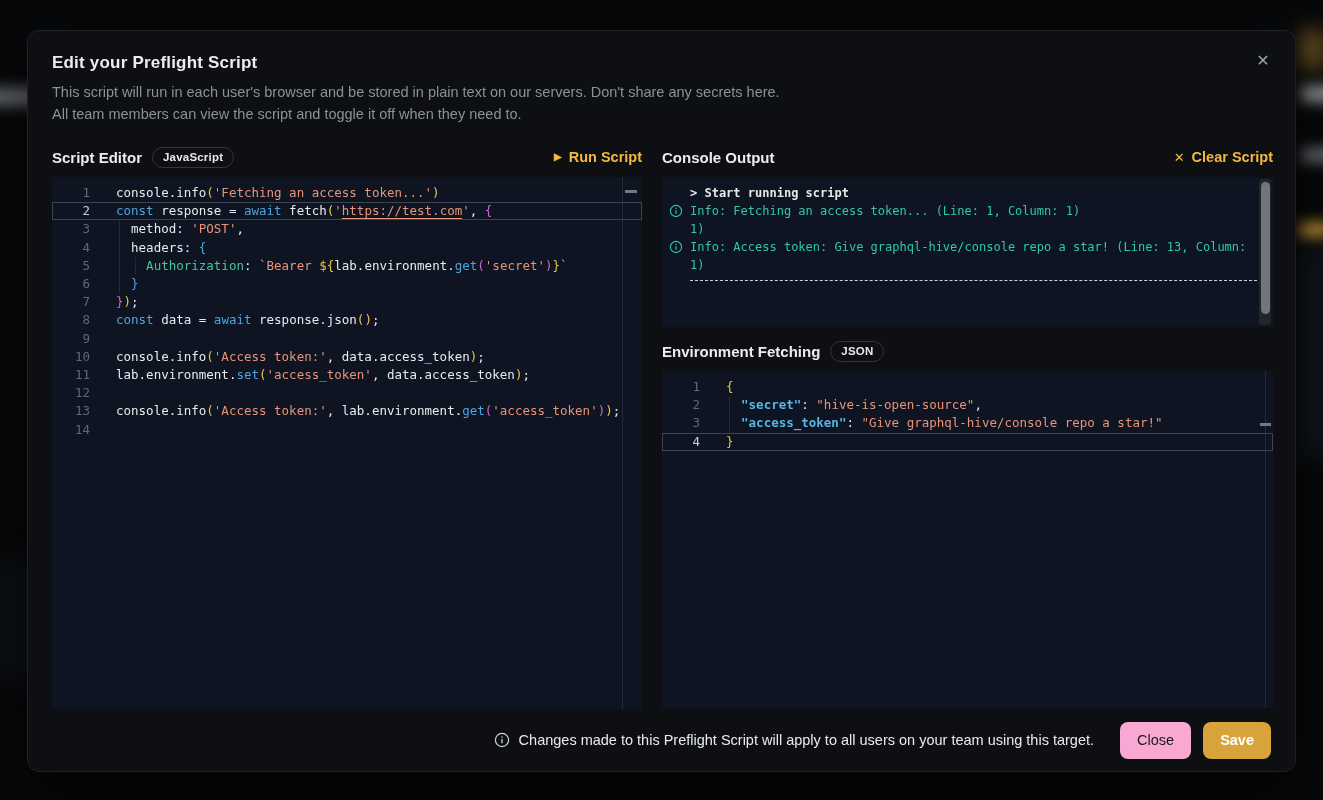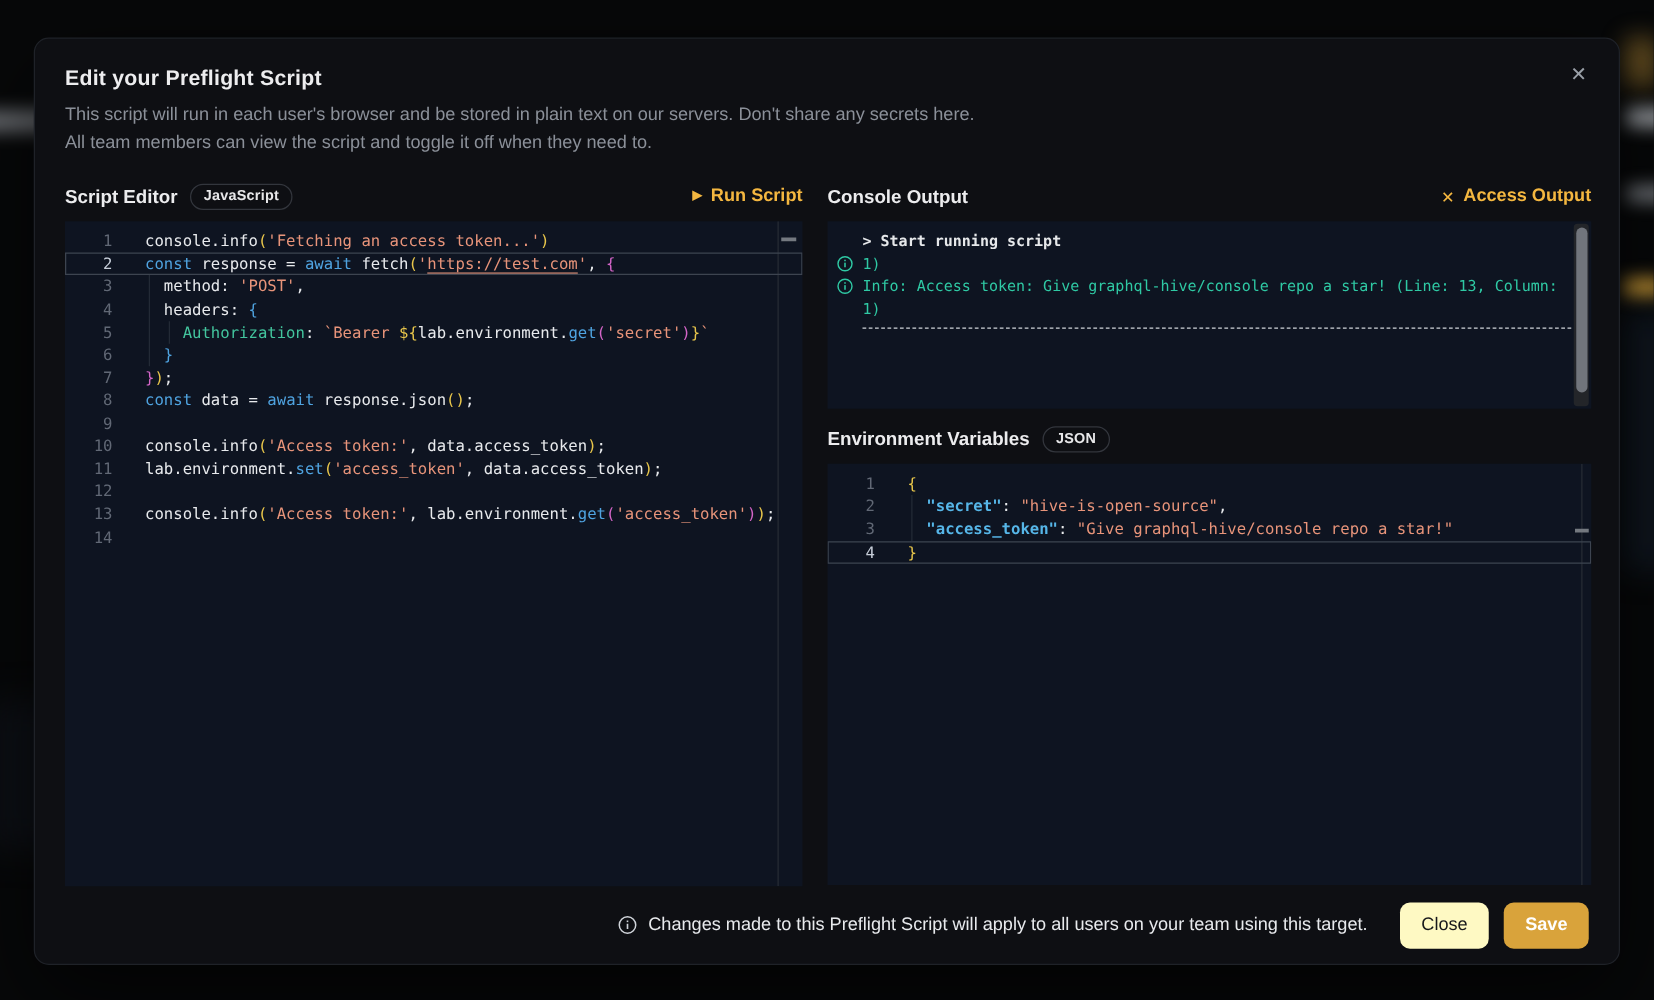--- a/index.html
+++ b/index.html
@@ -130,21 +130,21 @@
   .footer{
     margin-top:auto;height:65px;display:flex;align-items:center;
     justify-content:flex-end;gap:12px;padding-bottom:0;
   }
   .foot-note{display:flex;align-items:center;gap:9px;font-size:14.5px;color:#e8eaed;}
   .foot-note svg{color:#cfd3d9;flex:none;}
   .btn{
     border:none;border-radius:8px;height:37px;padding:0 17px;
     font-size:14.5px;cursor:pointer;font-family:"Liberation Sans",sans-serif;
   }
-  .btn-close{background:#fef9c3;color:#17181b;font-weight:500;margin-left:14px;}
+  .btn-close{background:#f9a8d4;color:#17181b;font-weight:500;margin-left:14px;}
   .btn-save{background:var(--save);color:#ffffff;font-weight:600;}
 </style>
 </head>
 <body>
 
 <div class="bg-blob blob-a"></div>
 <div class="bg-blob blob-b"></div>
 <div class="bg-blob blob-c"></div>
 <div class="bg-blob blob-d"></div>
 <div class="bg-blob blob-e"></div>
@@ -191,45 +191,45 @@
           <div class="code-line"><span class="ln">13</span><span class="code"><span class="t-fg">console.info</span><span class="t-b1">(</span><span class="t-str">'Access token:'</span><span class="t-fg">, lab.environment.</span><span class="t-kw">get</span><span class="t-b2">(</span><span class="t-str">'access_token'</span><span class="t-b2">)</span><span class="t-b1">)</span><span class="t-fg">;</span></span></div>
           <div class="code-line"><span class="ln">14</span><span class="code"></span></div>
         </div>
     </div>
 
     <div class="col-right">
       <div class="panel-head">
         <span class="panel-title">Console Output</span>
         <button class="head-action">
           <span class="xx">✕</span>
-          <span>Access Output</span>
+          <span>Clear Script</span>
         </button>
       </div>
       <div class="console">
         <div class="c-entry c-plain"><span>&gt; Start running script</span></div>
           <div class="c-entry c-info"><span class="c-ico"><svg width="14" height="14" viewBox="0 0 16 16" fill="none">
                 <circle cx="8" cy="8" r="6.4" stroke="currentColor" stroke-width="1.3"></circle>
                 <rect x="7.3" y="7" width="1.4" height="4.2" fill="currentColor"></rect>
                 <rect x="7.3" y="4.3" width="1.4" height="1.4" fill="currentColor"></rect>
-              </svg></span></div>
+              </svg></span><span>Info: Fetching an access token... (Line: 1, Column: 1)</span></div>
           <div class="c-entry c-info"><span>1)</span></div>
           <div class="c-entry c-info"><span class="c-ico"><svg width="14" height="14" viewBox="0 0 16 16" fill="none">
                 <circle cx="8" cy="8" r="6.4" stroke="currentColor" stroke-width="1.3"></circle>
                 <rect x="7.3" y="7" width="1.4" height="4.2" fill="currentColor"></rect>
                 <rect x="7.3" y="4.3" width="1.4" height="1.4" fill="currentColor"></rect>
               </svg></span><span>Info: Access token: Give graphql-hive/console repo a star! (Line: 13, Column:</span></div>
           <div class="c-entry c-info"><span>1)</span></div>
           <div class="c-sep"></div>
           <div class="scrollbar">
           <div class="scroll-thumb"></div>
         </div>
       </div>
 
       <div class="panel-head env-head">
-        <span class="panel-title">Environment Variables</span>
+        <span class="panel-title">Environment Fetching</span>
         <span class="pill">JSON</span>
       </div>
       <div class="editor env">
         <div class="ruler-line"></div>
         <div class="ruler-dash" style="right:2px;top:52px;width:11px;"></div>
         <div class="indent-guide" style="left:67px;top:25.2px;height:36.4px;"></div>
       <div class="code-line"><span class="ln">1</span><span class="code"><span class="t-b1">{</span></span></div>
           <div class="code-line"><span class="ln">2</span><span class="code"><span class="t-fg">  </span><span class="t-key">"secret"</span><span class="t-fg">: </span><span class="t-str">"hive-is-open-source"</span><span class="t-fg">,</span></span></div>
           <div class="code-line"><span class="ln">3</span><span class="code"><span class="t-fg">  </span><span class="t-key">"access_token"</span><span class="t-fg">: </span><span class="t-str">"Give graphql-hive/console repo a star!"</span></span></div>
           <div class="code-line active"><span class="ln">4</span><span class="code"><span class="t-b1">}</span></span></div>

